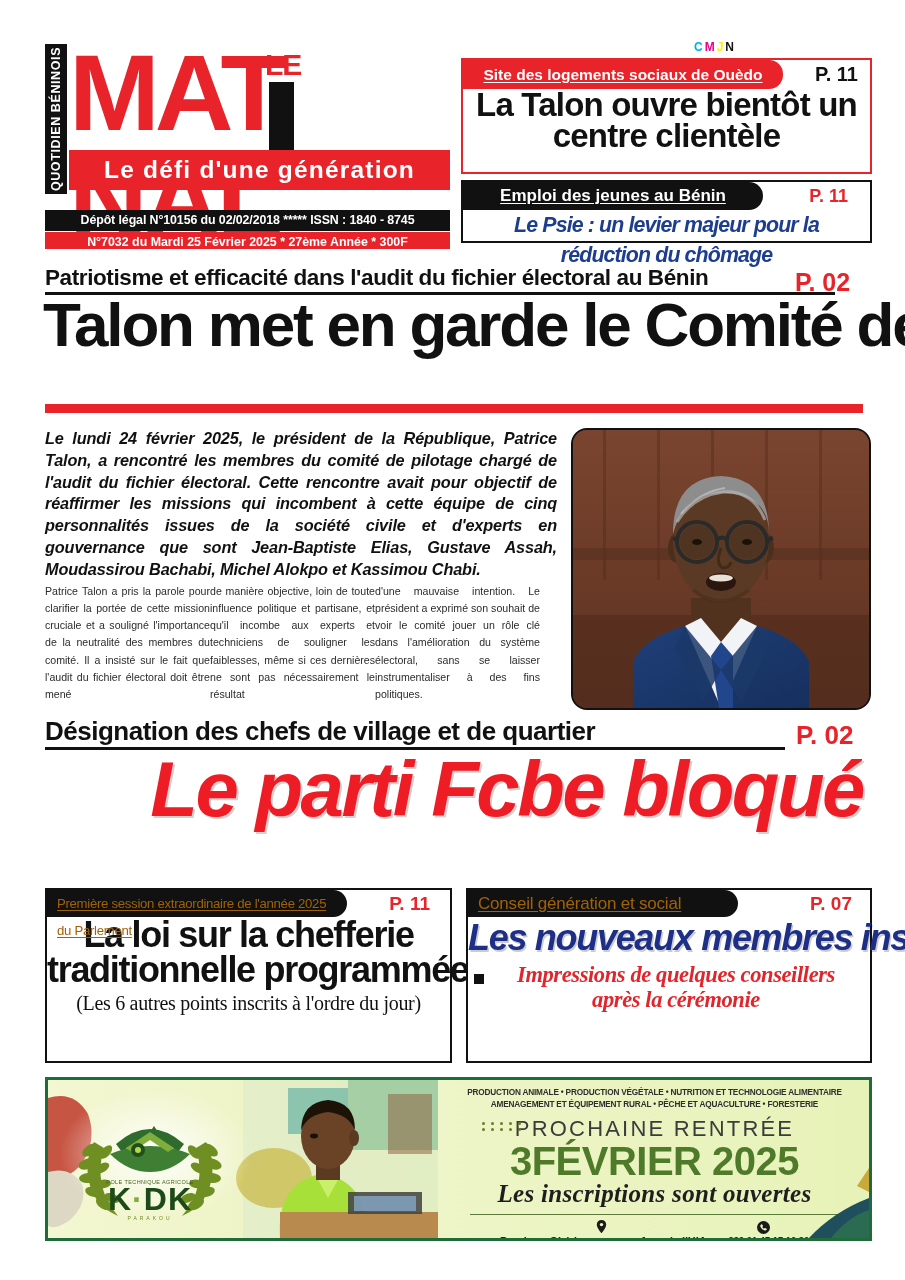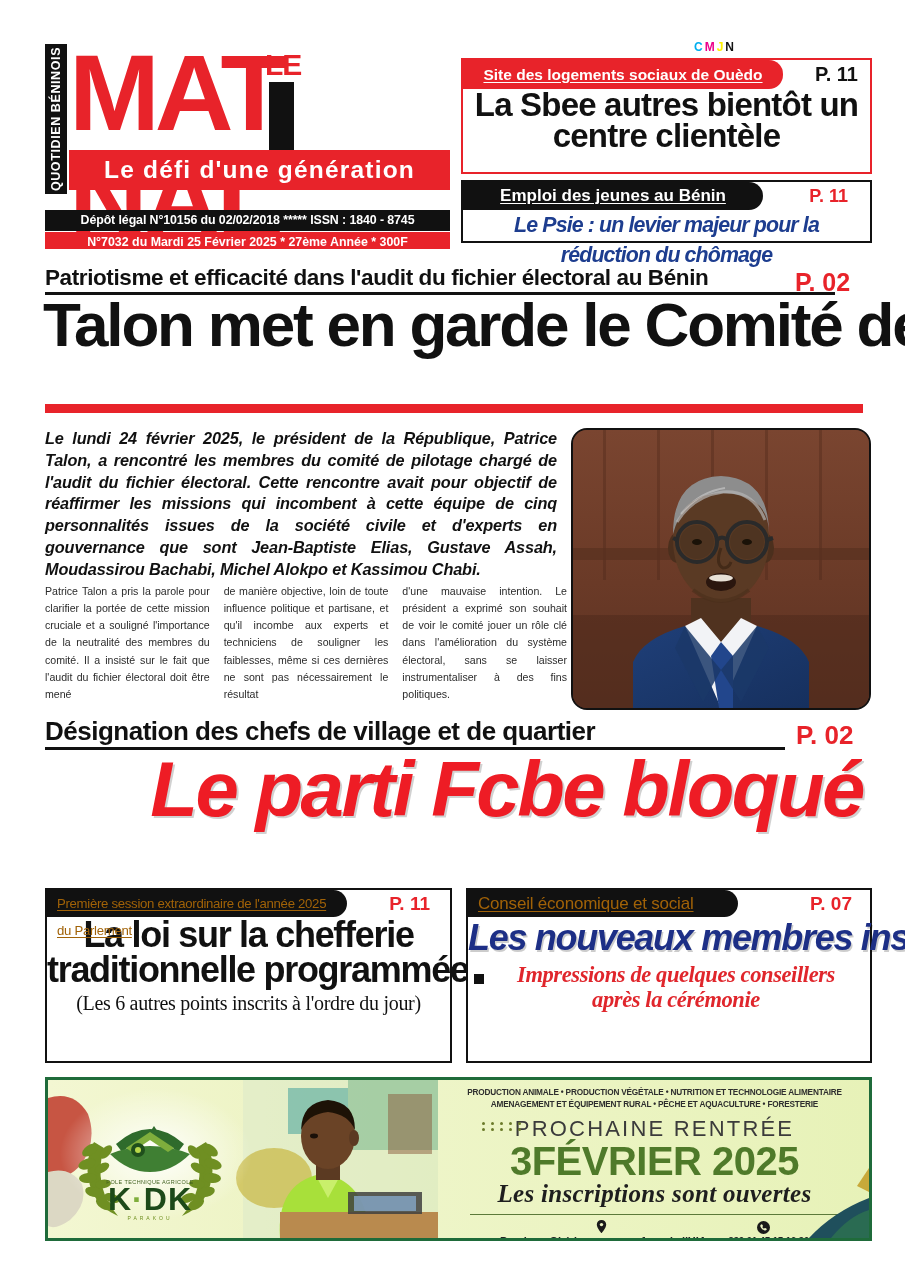--- a/index.html
+++ b/index.html
@@ -320,21 +320,20 @@
     text-align: justify;
     letter-spacing: -0.15px;
   }
 
   .lead-cols {
     position: absolute;
     left: 45px;
     top: 583px;
     width: 522px;
     display: flex;
-    gap: 14px;
     align-items: flex-end;
   }
   .lead-col {
     width: 165px;
     font-size: 10.6px;
     line-height: 1.62;
     color: #2b2b2b;
     text-align: justify;
     font-family: "Liberation Sans", sans-serif;
   }
@@ -644,21 +643,21 @@
   </div>
 
   <div class="tr-box1">
     <div class="tr1-kicker-row">
       <div class="tr1-kicker">
         <span>Site des logements sociaux de Ouèdo</span>
       </div>
       <div class="tr1-page">P. 11</div>
     </div>
     <div class="tr1-head">
-      <div>La Sbee autres bientôt un</div>
+      <div>La Talon ouvre bientôt un</div>
       <div>centre clientèle</div>
     </div>
   </div>
 
   <div class="tr-box2">
     <div class="tr2-kicker-row">
       <div class="tr2-kicker">
         <span>Emploi des jeunes au Bénin</span>
       </div>
       <div class="tr2-page">P. 11</div>
@@ -766,21 +765,21 @@
     <div class="bbl-head">
       <div>La loi sur la chefferie</div>
       <div>traditionnelle programmée</div>
     </div>
     <div class="bbl-sub">(Les 6 autres points inscrits à l'ordre du jour)</div>
   </div>
 
   <div class="bbox bbox-right">
     <div class="bb-kicker-row">
       <div class="bb-kicker bbr-kicker">
-        <span>Conseil économique et social</span>
+        <span>Conseil génération et social</span>
       </div>
       <div class="bb-page bbr-page">P. 07</div>
     </div>
     <div class="bbr-head">Les nouveaux membres installés</div>
     <div class="bbr-sub-wrap">
       <div class="bbr-bullet"></div>
       <div class="bbr-sub">
         <div>Impressions de quelques conseillers</div>
         <div>après la cérémonie</div>
       </div>

